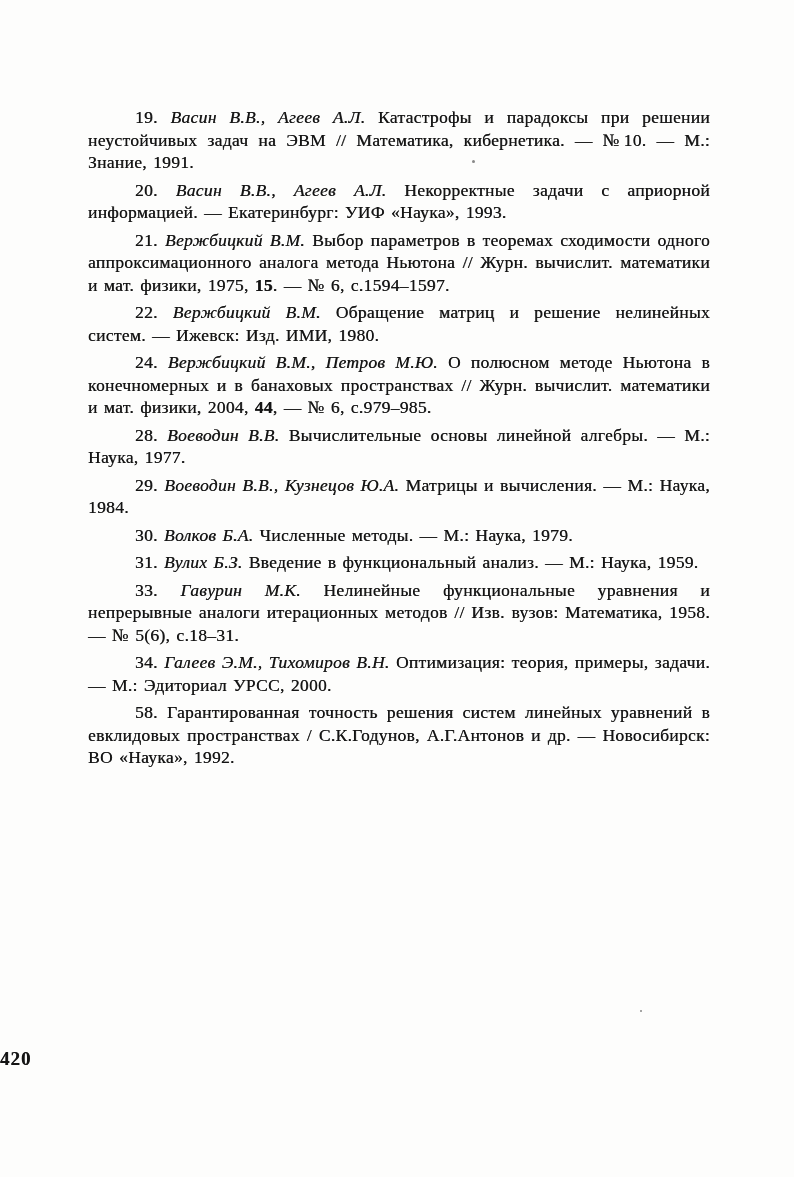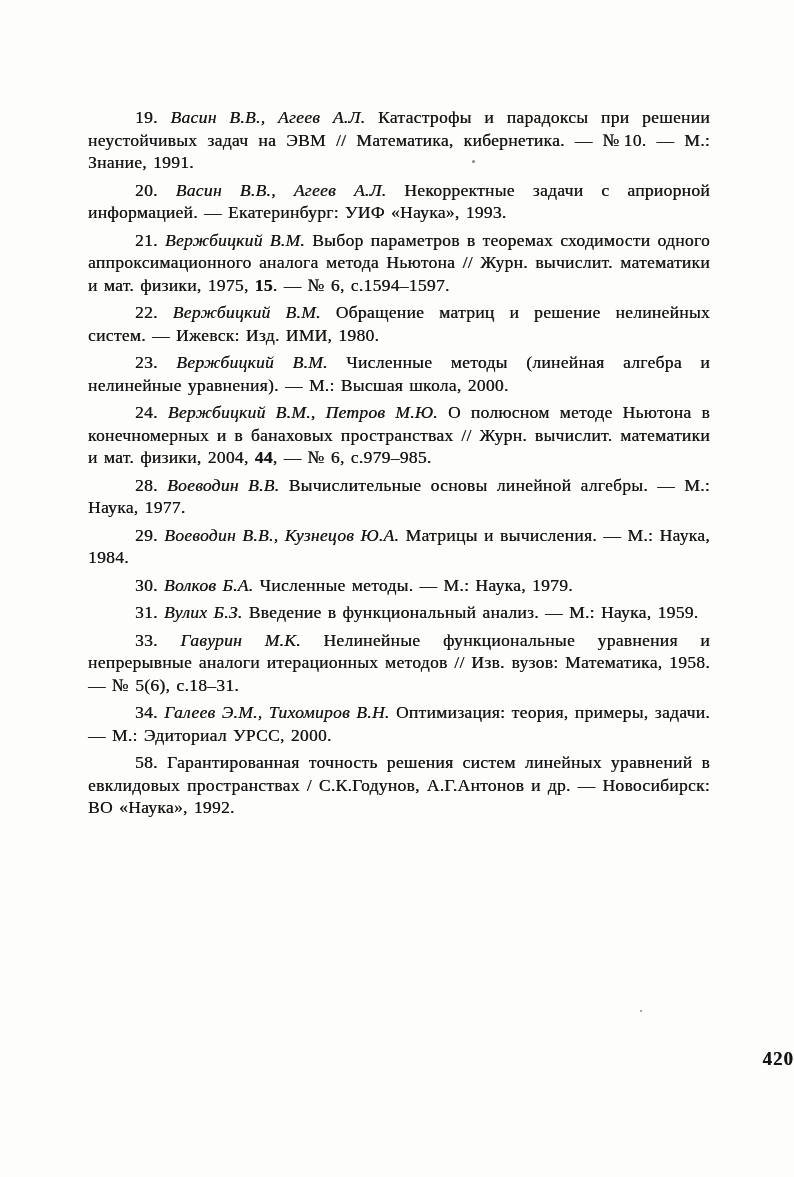--- a/index.html
+++ b/index.html
@@ -37,21 +37,21 @@
     word-spacing: 1.5px;
     text-shadow: 0.35px 0.25px 0 rgba(25, 25, 25, 0.8);
   }
   .seg-italic { font-style: italic; }
   .seg-bold   { font-weight: 700; margin-top: 36px; }
   .pagenum {
     position: absolute;
     left: 0;
     right: 0;
     top: 1048px;
-    text-align: right;
+    text-align: left;
     font-size: 19px;
     font-weight: 700;
     letter-spacing: 1px;
     text-shadow: 0.3px 0.2px 0 rgba(25,25,25,0.8);
   }
   
   .speck {
     position: absolute;
     background: rgba(40,40,40,0.55);
     border-radius: 50%;
@@ -61,21 +61,20 @@
 </style>
 </head>
 <body>
 
 <main class="page">
   <section class="refs" id="reference-list">
       <p class="reference"><span class="seg-normal">19. </span><span class="seg-italic">Васин В.В., Агеев А.Л.</span><span class="seg-normal"> Катастрофы и парадоксы при решении неустойчивых задач на ЭВМ // Математика, кибернетика. — №10. — М.: Знание, 1991.</span></p>
       <p class="reference"><span class="seg-normal">20. </span><span class="seg-italic">Васин В.В., Агеев А.Л.</span><span class="seg-normal"> Некорректные задачи с априорной информацией. — Екатеринбург: УИФ «Наука», 1993.</span></p>
       <p class="reference"><span class="seg-normal">21. </span><span class="seg-italic">Вержбицкий В.М.</span><span class="seg-normal"> Выбор параметров в теоремах сходимости одного аппроксимационного аналога метода Ньютона // Журн. вычислит. математики и мат. физики, 1975, </span><span class="seg-bold">15</span><span class="seg-normal">. — № 6, с.1594–1597.</span></p>
       <p class="reference"><span class="seg-normal">22. </span><span class="seg-italic">Вержбицкий В.М.</span><span class="seg-normal"> Обращение матриц и решение нелинейных систем. — Ижевск: Изд. ИМИ, 1980.</span></p>
-      <p class="reference"><span class="seg-normal">23. </span><span class="seg-italic">Вержбицкий В.М.</span><span class="seg-normal"> Численные методы (линейная алгебра и нелинейные уравнения). — М.: Высшая школа, 2000.</span></p>
       <p class="reference"><span class="seg-normal">24. </span><span class="seg-italic">Вержбицкий В.М., Петров М.Ю.</span><span class="seg-normal"> О полюсном методе Ньютона в конечномерных и в банаховых пространствах // Журн. вычислит. математики и мат. физики, 2004, </span><span class="seg-bold">44</span><span class="seg-normal">, — № 6, с.979–985.</span></p>
       <p class="reference"><span class="seg-normal">28. </span><span class="seg-italic">Воеводин В.В.</span><span class="seg-normal"> Вычислительные основы линейной алгебры. — М.: Наука, 1977.</span></p>
       <p class="reference"><span class="seg-normal">29. </span><span class="seg-italic">Воеводин В.В., Кузнецов Ю.А.</span><span class="seg-normal"> Матрицы и вычисления. — М.: Наука, 1984.</span></p>
       <p class="reference"><span class="seg-normal">30. </span><span class="seg-italic">Волков Б.А.</span><span class="seg-normal"> Численные методы. — М.: Наука, 1979.</span></p>
       <p class="reference"><span class="seg-normal">31. </span><span class="seg-italic">Вулих Б.З.</span><span class="seg-normal"> Введение в функциональный анализ. — М.: Наука, 1959.</span></p>
       <p class="reference"><span class="seg-normal">33. </span><span class="seg-italic">Гавурин М.К.</span><span class="seg-normal"> Нелинейные функциональные уравнения и непрерывные аналоги итерационных методов // Изв. вузов: Математика, 1958. — № 5(6), с.18–31.</span></p>
       <p class="reference"><span class="seg-normal">34. </span><span class="seg-italic">Галеев Э.М., Тихомиров В.Н.</span><span class="seg-normal"> Оптимизация: теория, примеры, задачи. — М.: Эдиториал УРСС, 2000.</span></p>
       <p class="reference"><span class="seg-normal">58. </span><span class="seg-normal">Гарантированная точность решения систем линейных уравнений в евклидовых пространствах / С.К.Годунов, А.Г.Антонов и др. — Новосибирск: ВО «Наука», 1992.</span></p>
     </section>
   <div class="pagenum">420</div>

